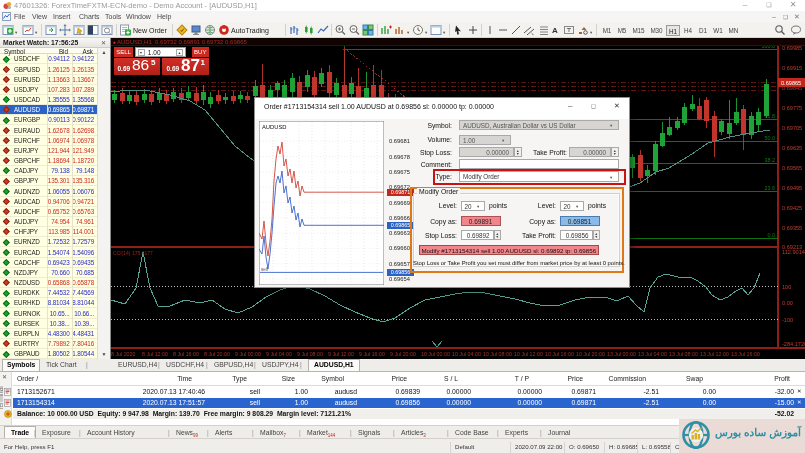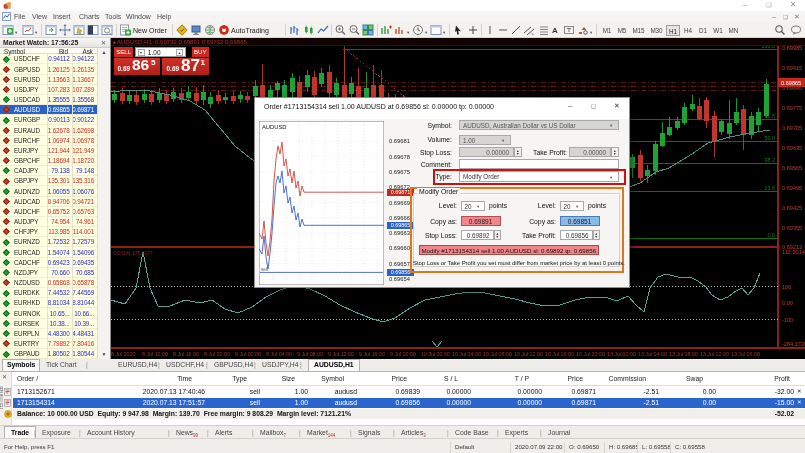--- a/index.html
+++ b/index.html
@@ -69,20 +69,21 @@
 </head>
 <body>
 <div id="root">
 
 <div class="abs" id="titlebar">
   <svg class="abs" style="left:3px;top:1px" width="9" height="9" viewBox="0 0 9 9">
         <circle cx="3.2" cy="5.2" r="2.7" fill="#d8453a"></circle>
         <circle cx="6" cy="3.2" r="2.1" fill="#eda42c"></circle>
         <circle cx="6.4" cy="6.4" r="1.7" fill="#b8b2a8"></circle>
       </svg>
+  <span class="abs" id="titletext">47601326: ForexTimeFXTM-ECN-demo - Demo Account - [AUDUSD,H1]</span>
   <span class="abs winbtn" style="left:741px;">–</span>
   <span class="abs winbtn" style="left:765px;font-size:6px;line-height:7px;">❑</span>
   <span class="abs winbtn" style="left:789px;">✕</span>
 </div>
 <div class="abs" id="menubar">
   <svg class="abs" style="left:2px;top:1px" width="9" height="9" viewBox="0 0 9 9">
         <rect x="0.5" y="0.5" width="8" height="8" fill="#f0f4f8" stroke="#8aa0c0" stroke-width="1"></rect>
         <path d="M1.5 6.5 L3.5 3.5 L5 5 L7.5 2" stroke="#3060c0" stroke-width="1" fill="none"></path>
       </svg>
   <span class="abs menuitem" style="left:14px;">File</span>
@@ -709,21 +710,21 @@
 <div class="abs" id="oct">
   <div class="octbtn" id="octsell">SELL</div>
   <div id="octvol" class="abs">
           <span style="position:absolute;left:1.5px;top:1.2px;width:7px;height:6.5px;border:1px solid #aaa;font-size:3.5px;text-align:center;line-height:6px;color:#333;">▼</span>
           <span style="position:absolute;right:24px;top:1.4px;">1.00</span>
           <span style="position:absolute;right:1.5px;top:1.2px;width:7px;height:6.5px;border:1px solid #aaa;font-size:3.5px;text-align:center;line-height:6px;color:#333;">▲</span>
         </div>
   <div class="octbtn" id="octbuy">BUY</div>
   <div class="octbtn" id="octp1">
           <span class="bigpx" style="left:3.5px;top:7.5px;font-size:6.5px;font-weight:bold;">0.69</span>
-          <span class="bigpx" style="left:18px;top:-1.5px;font-size:15.5px;font-weight:bold;">86</span>
+          <span class="bigpx" style="left:18px;top:-1.5px;font-size:15.5px;font-weight:normal;">86</span>
           <span class="bigpx" style="left:37px;top:0.5px;font-size:8px;font-weight:bold;">5</span>
         </div>
   <div class="octbtn" id="octp2">
           <span class="bigpx" style="left:4.5px;top:7.5px;font-size:6.5px;font-weight:bold;">0.69</span>
           <span class="bigpx" style="left:19px;top:-1.5px;font-size:17px;font-weight:bold;">87</span>
           <span class="bigpx" style="left:38.5px;top:0.5px;font-size:8px;font-weight:bold;">1</span>
         </div>
 </div>
 </div>
 <div class="abs" id="dlg">
@@ -933,13 +934,27 @@
     </div>
 <div class="abs" id="statusbar">
 <span class="abs" style="left:4px;top:4px;">For Help, press F1</span>
 <span class="scell" style="left:450px;width:60px;">Default</span>
 <span class="scell" style="left:510px;width:54px;">2020.07.09 22:00</span>
 <span class="scell" style="left:564px;width:40px;">O: 0.69650</span>
 <span class="scell" style="left:604px;width:33px;">H: 0.69685</span>
 <span class="scell" style="left:637px;width:33px;">L: 0.69558</span>
 <span class="scell" style="left:670px;width:135px;">C: 0.69558</span>
 </div>
+<div class="abs" id="wm">
+<svg class="abs" style="left:2px;top:3px" width="30" height="30" viewBox="0 0 30 30">
+ <circle cx="15" cy="15" r="12.5" fill="none" stroke="#2e8fa6" stroke-width="2.6"></circle>
+ <ellipse cx="15" cy="15" rx="6.5" ry="13" fill="none" stroke="#2e8fa6" stroke-width="2.2"></ellipse>
+ <line x1="2" y1="15" x2="28" y2="15" stroke="#2e8fa6" stroke-width="2.2"></line>
+ <circle cx="15" cy="15" r="7.2" fill="#f6efec"></circle>
+ <rect x="10.5" y="15" width="2.4" height="4.5" fill="#d4b32a"></rect>
+ <rect x="13.6" y="13" width="2.4" height="6.5" fill="#d4b32a"></rect>
+ <rect x="16.7" y="14" width="2.4" height="5.5" fill="#d4b32a"></rect>
+ <path d="M10.5 13.5l4-3.5 2 1.5 3-3" stroke="#d4b32a" stroke-width="1.4" fill="none"></path>
+ <path d="M19.5 8l1.5-0.5-0.5 1.8z" fill="#d4b32a"></path>
+</svg>
+<div class="abs" style="left:33px;top:9px;width:92px;text-align:center;font-size:10.5px;font-weight:bold;color:#2e8fa6;direction:rtl;">آموزش ساده بورس</div>
+</div>
 </div>
 
 </body></html>

